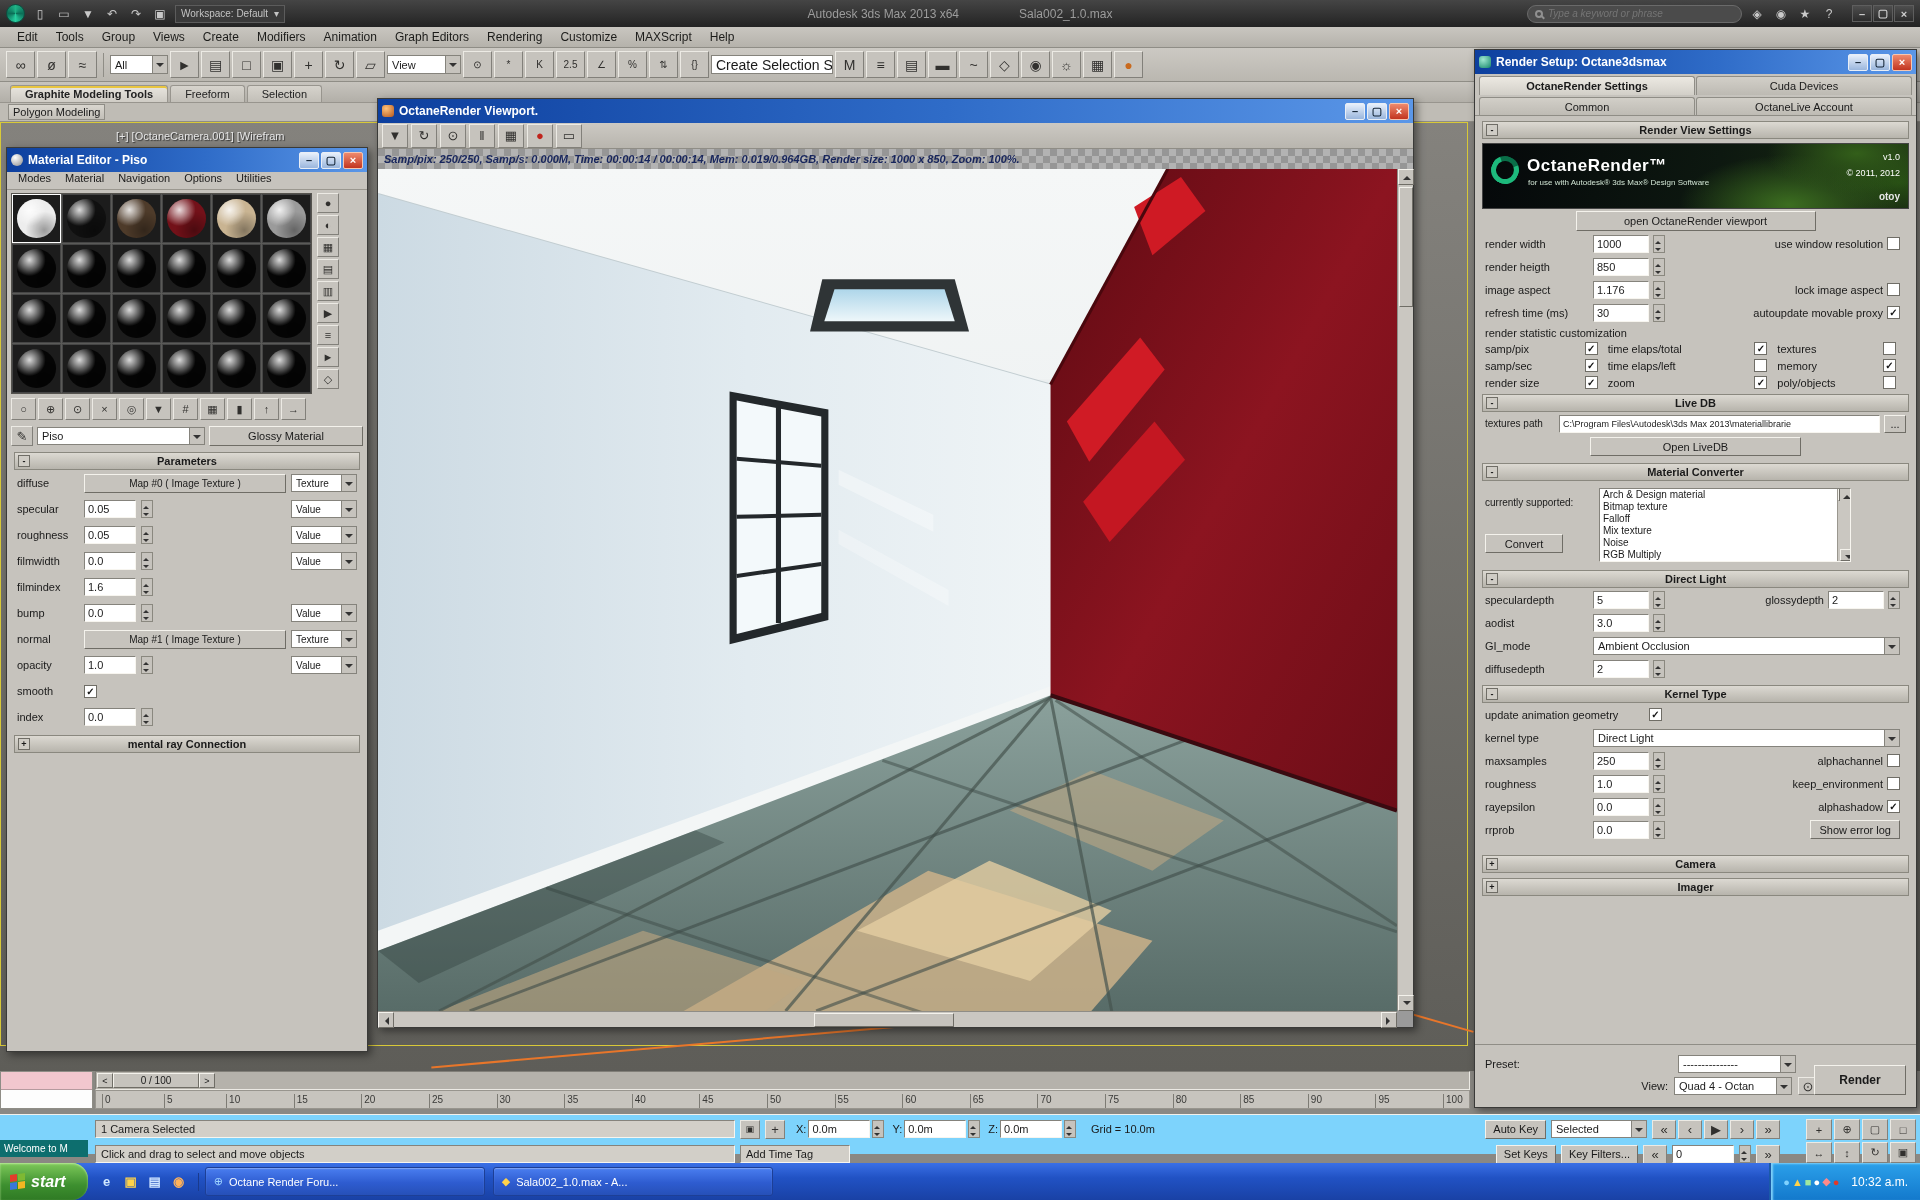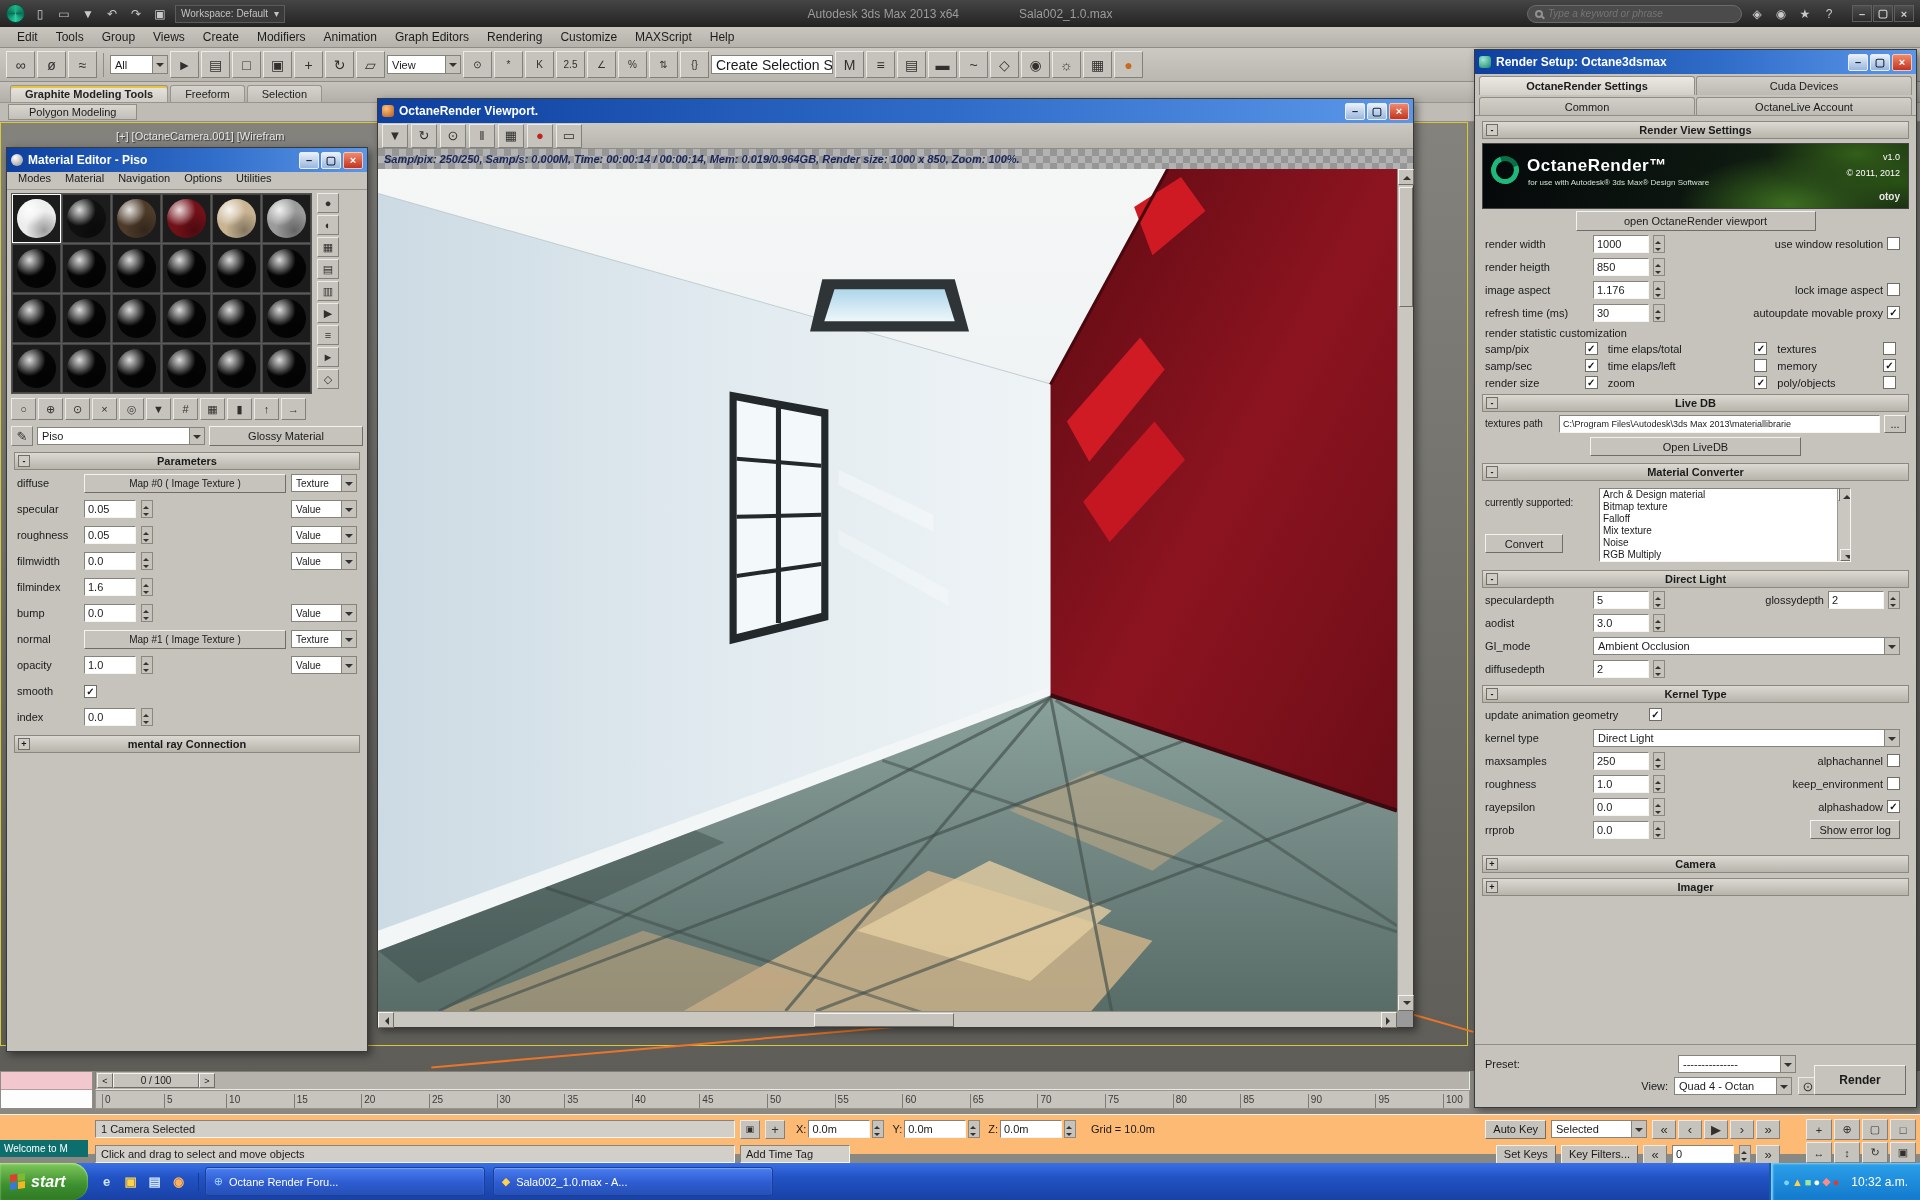--- a/index.html
+++ b/index.html
@@ -45,21 +45,21 @@
 #menubar span{padding:0 9px;font-size:12px;color:#1c1c1a}
 
 #maintoolbar{left:0;top:48px;width:1920px;height:34px;background:linear-gradient(#ccc9c3,#bab7b0);display:flex;align-items:center;padding:0 6px;border-bottom:1px solid #8f8d86;gap:2px}
 #maintoolbar .ibtn{width:29px;height:27px;font-size:14px}
 #maintoolbar .dd{height:19px}
 
 #ribbontabs{left:0;top:82px;width:1920px;height:21px;background:linear-gradient(#c7c4be,#b2afa8);display:flex;align-items:flex-end;padding:0 10px;gap:2px;border-bottom:1px solid #98958e}
 #ribbontabs .rtab{padding:2px 14px;font-size:11px;color:#222;border:1px solid #98958e;border-bottom:none;background:linear-gradient(#d6d3cc,#c2bfb8);border-radius:3px 3px 0 0}
 #ribbontabs .rtab.active{background:linear-gradient(#e9e6df,#cfccc5);font-weight:bold;box-shadow:0 2px 0 #e8c53f inset}
 #subtabrow{left:0;top:103px;width:1920px;height:19px;background:#bfbcb5;display:flex;align-items:center;padding:0 8px;border-bottom:1px solid #8f8d86}
-#subtabrow .stab{padding:1px 20px;border:1px solid #8f8d86;background:linear-gradient(#d9d6cf,#c2bfb8);font-size:11px}
+#subtabrow .stab{padding:1px 4px;border:1px solid #8f8d86;background:linear-gradient(#d9d6cf,#c2bfb8);font-size:11px}
 
 #viewportbg{left:0;top:122px;width:1920px;height:949px;background:linear-gradient(#84827d,#5e5d58)}
 #vpborder{left:0;top:122px;width:1468px;height:924px;border:1px solid #d8c938;pointer-events:none}
 #vplabel{left:116px;top:130px;color:#e6e6e6;font-size:11px;text-shadow:1px 1px 1px #333}
 .orangeline{position:absolute;border-top:2px solid #e8762a}
 
 #me-win{left:6px;top:147px;width:362px;height:905px;display:flex;flex-direction:column}
 #me-menu{height:18px;display:flex;background:#c6c3bd;border-bottom:1px solid #9a978f;padding:0 4px}
 #me-menu span{padding:0 7px;font-size:11px}
 #me-body{position:relative;flex:1}
@@ -122,21 +122,21 @@
 #rs-bottom{margin-top:auto;border-top:1px solid #8f8d86;padding:8px 10px 6px;position:relative;flex:none}
 #renderbtn{position:absolute;right:10px;bottom:8px;width:92px;height:30px;font-weight:bold;font-size:12px}
 
 #listener{left:0;top:1071px;width:93px;height:38px;border:1px solid #8f8d86}
 #listener .pink{height:18px;background:#f2c7ce;border-bottom:1px solid #b59a9e}
 #listener .white{height:18px;background:#fdfdfd}
 #timeslider{left:95px;top:1071px;width:1375px;height:19px;background:#b5b2ab;border:1px solid;border-color:#817f78 #eceae4 #eceae4 #817f78;display:flex;align-items:center;padding:1px}
 #tsthumb{height:15px;width:86px;font-size:10px}
 #ruler{left:95px;top:1090px;width:1375px;height:19px;background:#c7c4be;border:1px solid #98958e;display:flex;justify-content:space-between;align-items:flex-end;padding:0 6px}
 .tick{border-left:1px solid #7d7b74;padding-left:2px;font-size:10px;color:#3a3a38;height:14px}
-#statusbar{left:0;top:1114px;width:1920px;height:40px;background:#fdba74;border-top:1px solid #f2f0ea}
+#statusbar{left:0;top:1114px;width:1920px;height:40px;background:#7dd3fc;border-top:1px solid #f2f0ea}
 .sbrow{display:flex;align-items:center;gap:5px;height:22px;margin:3px 140px 0 95px}
 .sunken{background:#d2cfc8;border:1px solid;border-color:#85837c #f7f5ef #f7f5ef #85837c;height:18px;display:flex;align-items:center;padding:0 5px;font-size:11px;white-space:nowrap;overflow:hidden}
 .sbtn{height:19px;padding:0 7px;font-size:11px}
 #welcome{left:0;top:1140px;width:88px;height:17px;background:#0d6e6e;color:#fff;display:flex;align-items:center;padding:0 4px;font-size:10px}
 #navgrid{position:absolute;right:4px;top:4px;display:grid;grid-template-columns:repeat(4,26px);grid-auto-rows:21px;gap:2px}
 #navgrid .ibtn{width:26px;height:21px;font-size:11px}
 
 #taskbar{left:0;top:1163px;width:1920px;height:37px;background:linear-gradient(#3a70e6,#2152c4 40%,#1941a5);display:flex;align-items:center}
 #startbtn{height:37px;padding:0 22px 0 10px;border-radius:0 16px 16px 0;background:linear-gradient(#7ec95a,#3d8f2f 60%,#2f7a24);display:flex;align-items:center;gap:6px;color:#fff;font-size:16px;font-weight:bold;font-style:italic;box-shadow:inset 0 1px 2px #b9e99a}
 .flag{display:grid;grid-template-columns:7px 7px;grid-auto-rows:7px;gap:1px;transform:skewY(-8deg)}

